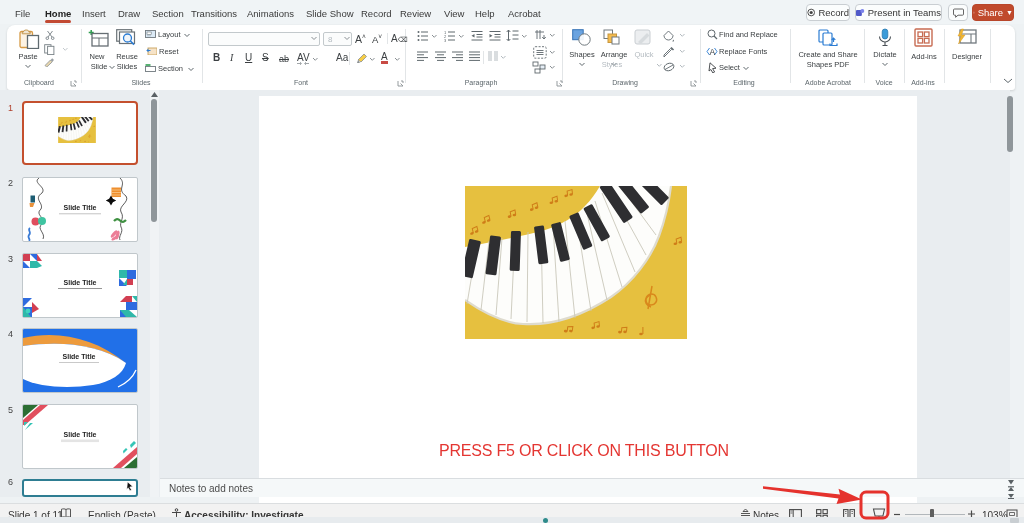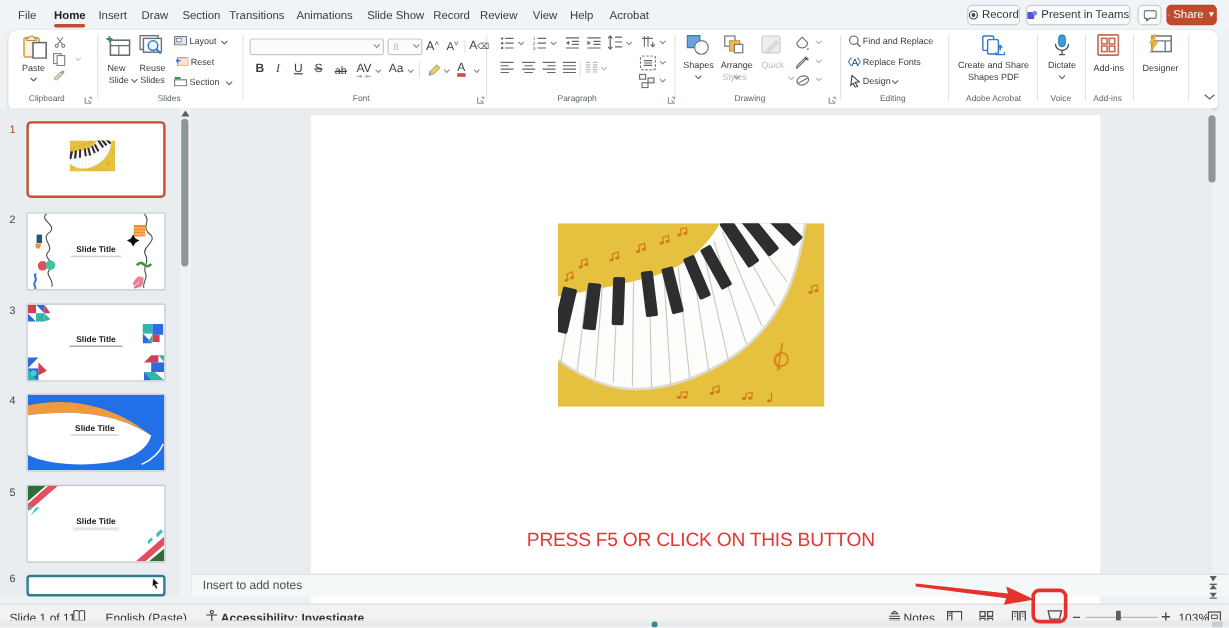--- a/index.html
+++ b/index.html
@@ -250,21 +250,21 @@
   <div class="rt" style="left:262px;top:52px;font-size:10px;text-decoration:line-through">S</div>
   <div class="rt" style="left:279px;top:54px;font-size:9px;text-decoration:line-through">ab</div>
   <div class="rt" style="left:297px;top:52px;font-size:10px">AV</div>
       <svg class="svgi" style="left:297px;top:62px" width="12" height="3" viewBox="0 0 12 3">
         <path d="M0 1.5h4M8 1.5h4" stroke="#8a9094" stroke-width=".8"></path>
         <path d="M3 0l1.5 1.5L3 3M9 0L7.5 1.5 9 3" stroke="#8a9094" fill="none" stroke-width=".7"></path>
       </svg>
   <svg class="svgi" style="left:312px;top:57px" width="7" height="5" viewBox="0 0 7 5">
         <path d="M1 1l2.3 2.3L5.5 1" stroke="#8a9094" fill="none"></path>
       </svg>
-  <div class="rt" style="left:324px;top:52px;font-size:10px">Aa</div>
+  <div class="rt" style="left:336px;top:52px;font-size:10px">Aa</div>
   <svg class="svgi" style="left:339px;top:57px" width="7" height="5" viewBox="0 0 7 5">
         <path d="M1 1l2.3 2.3L5.5 1" stroke="#8a9094" fill="none"></path>
       </svg>
   <div style="position:absolute;left:349px;top:52px;width:1px;height:13px;background:#e2e5e7"></div>
   <svg class="svgi" style="left:356px;top:52px" width="12" height="12" viewBox="0 0 12 12">
         <path d="M2 8L8 2l2.5 2.5L5 10z" fill="#f7ce46" stroke="#8a8f93" stroke-width=".8"></path>
         <path d="M2 8l-1 3h3z" fill="#8a8f93"></path>
       </svg>
   <svg class="svgi" style="left:369px;top:57px" width="7" height="5" viewBox="0 0 7 5">
         <path d="M1 1l2.3 2.3L5.5 1" stroke="#8a9094" fill="none"></path>
@@ -413,21 +413,21 @@
   <div class="rt" style="left:719px;top:30px">Find and Replace</div>
   <svg class="svgi" style="left:706px;top:46px" width="12" height="11" viewBox="0 0 12 11">
         <path d="M1 5.5L3.5 9M1 5.5L3.5 2" stroke="#2b7cd3" fill="none" stroke-width=".9"></path>
         <path d="M11 5.5L8.5 9M11 5.5L8.5 2" stroke="#2b7cd3" fill="none" stroke-width=".9"></path>
         <text x="3.6" y="9" font-size="8.5" fill="#3c4043" font-family="Liberation Sans">A</text>
       </svg>
   <div class="rt" style="left:719px;top:47px">Replace Fonts</div>
   <svg class="svgi" style="left:708px;top:62px" width="10" height="11" viewBox="0 0 10 11">
         <path d="M2 .8l6 5.4-3.4.4 2 3.4-1.7 1-2-3.5L1 9z" fill="none" stroke="#3c4043" stroke-width=".9"></path>
       </svg>
-  <div class="rt" style="left:719px;top:63px">Design</div>
+  <div class="rt" style="left:719px;top:63px">Select</div>
   <svg class="svgi" style="left:742px;top:66px" width="8" height="5" viewBox="0 0 8 5">
         <path d="M1.5 1l2.5 2.5L6.5 1" stroke="#5f686d" fill="none"></path>
       </svg>
 
   <svg class="svgi" style="left:818px;top:29px" width="20" height="19" viewBox="0 0 20 19">
     <rect x="1" y="1" width="9" height="12" rx="1" fill="#fff" stroke="#2b7cd3" stroke-width="1.2"></rect>
     <rect x="5" y="4" width="9" height="12" rx="1" fill="#fff" stroke="#2b7cd3" stroke-width="1.2"></rect>
     <path d="M15.5 13v-4M13.7 10.8l1.8-1.8 1.8 1.8" stroke="#2b7cd3" stroke-width="1.2" fill="none"></path>
         <path d="M12 14.5v2h7v-2" stroke="#2b7cd3" stroke-width="1.2" fill="none"></path>
   </svg>
@@ -587,21 +587,21 @@
 <svg class="abs" style="left:1007px;top:486px;z-index:9" width="8" height="6" viewBox="0 0 8 6">
     <path d="M1 5L4 1l3 4z" fill="#5a6165"></path>
     <path d="M1 .8h6" stroke="#5a6165" stroke-width="1.2"></path>
   </svg>
 <svg class="abs" style="left:1007px;top:492.5px;z-index:9" width="8" height="6" viewBox="0 0 8 6">
     <path d="M1 1l3 4 3-4z" fill="#5a6165"></path>
     <path d="M1 5.6h6" stroke="#5a6165" stroke-width="1.2"></path>
   </svg>
 
 <div class="abs" id="notesbar">
-  <span style="position:absolute;left:9px;top:4px;font-size:10px;color:#4c4c4c">Insert to add notes</span>
+  <span style="position:absolute;left:9px;top:4px;font-size:10px;color:#4c4c4c">Notes to add notes</span>
 </div>
 
 <div class="abs" id="statusbar">
   <span style="position:absolute;left:8px;top:6px">Slide 1 of 11</span>
   <svg class="svgi" style="left:60px;top:4px" width="12" height="11" viewBox="0 0 12 11">
       <path d="M6 1.5C4.8.7 3 .7 1.5 1.2v8c1.5-.5 3.3-.5 4.5.3 1.2-.8 3-.8 4.5-.3v-8C9 .7 7.2.7 6 1.5zM6 1.5v8.5" fill="none" stroke="#444" stroke-width=".9"></path>
     </svg>
   <span style="position:absolute;left:88px;top:6px">English (Paste)</span>
   <svg class="svgi" style="left:171px;top:4px" width="11" height="12" viewBox="0 0 11 12">
       <circle cx="5.5" cy="2" r="1.3" fill="none" stroke="#333" stroke-width=".9"></circle>

